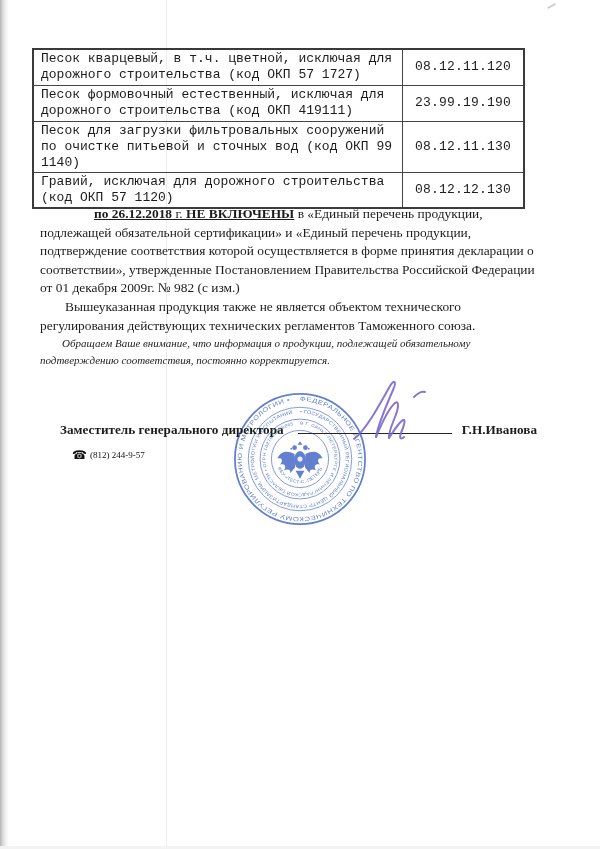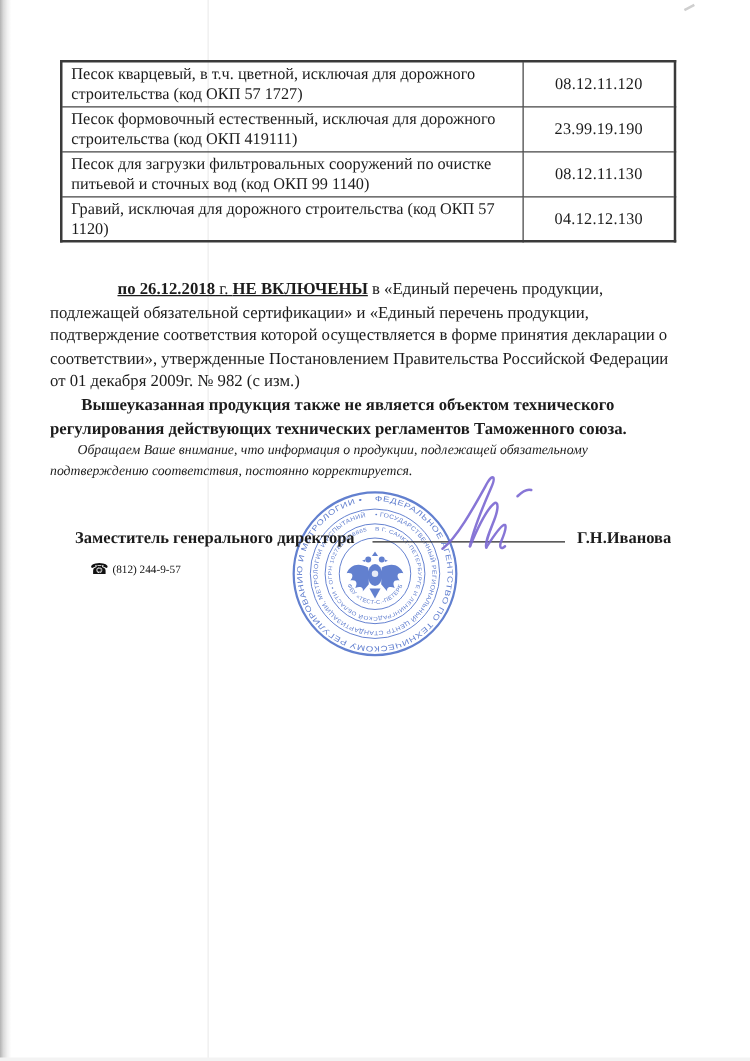--- a/index.html
+++ b/index.html
@@ -12,38 +12,38 @@
   .scan-left {
     position:absolute; left:0; top:0; width:9px; height:100%;
     background:linear-gradient(to right,#b3b3b3 0,#d9d9d9 30%,#f1f1f1 65%,#ffffff 100%);
   }
   .scan-vline { position:absolute; left:166px; top:0; width:1px; height:100%; background:rgba(185,185,185,0.28); }
   .scan-bottom { position:absolute; left:0; bottom:0; width:100%; height:3px; background:#f3f3f3; }
   .scan-mark-tr { position:absolute; left:547px; top:5px; width:9px; height:2px; background:#cfcfcf; transform:rotate(-28deg); }
 
   
   table.doc-table {
-    position:absolute; left:48px; top:48px; width:493px;
-    border-collapse:collapse; border:2px solid #3a3a3a;
+    position:absolute; left:32px; top:48px; width:493px;
+    border-collapse:collapse; border:2px solid #3a3a3a;font-family:Liberation Mono, monospace;
   }
   table.doc-table td {
     border:1px solid #454545; font-size:13px; line-height:16px;
     padding:1px 7px; vertical-align:middle;
   }
   td.code { width:106px; text-align:center; font-size:13.5px; letter-spacing:0.2px; }
   tr.tall { height:36px; }
   tr.short { height:21px; }
 
   
-  .text-block { position:absolute; left:40px; top:222px; width:507px; font-size:13.4px; line-height:18.6px; }
+  .text-block { position:absolute; left:40px; top:205px; width:507px; font-size:13.4px; line-height:18.6px; }
   .text-block p { margin:0; }
   .p-main { text-indent:54px; }
   .b { font-weight:bold; }
   .u { text-decoration:underline; }
-  .p-bold { font-weight:bold; text-indent:25px; }
+  .p-bold { font-weight:normal; text-indent:25px; }
   .p-italic { font-style:italic; text-indent:22px; font-size:11px; line-height:16.8px; margin-top:1px; }
   .p-small { font-size:10.4px; line-height:13.6px; margin-top:2px; }
 
   
   .sig-row { position:absolute; left:60px; top:422px; width:477px; display:flex; align-items:flex-end; z-index:3; }
   .sig-position, .sig-name { font-weight:bold; font-size:13.2px; white-space:nowrap; }
   .sig-line { flex:1; height:0; border-bottom:1.6px solid #262626; margin:0 10px 4px 14px; }
 
   
   .phone-row { position:absolute; left:72px; top:449px; display:flex; align-items:center; gap:3px; font-size:9px; color:#111; z-index:3; }
@@ -72,21 +72,21 @@
       <tr class="tall">
         <td>Песок формовочный естественный, исключая для дорожного строительства (код ОКП 419111)</td>
         <td class="code">23.99.19.190</td>
       </tr>
       <tr class="tall">
         <td>Песок для загрузки фильтровальных сооружений по очистке питьевой и сточных вод (код ОКП 99 1140)</td>
         <td class="code">08.12.11.130</td>
       </tr>
       <tr class="short">
         <td>Гравий, исключая для дорожного строительства (код ОКП 57 1120)</td>
-        <td class="code">04.12.12.130</td>
+        <td class="code">08.12.12.130</td>
       </tr>
     </tbody>
   </table>
 
   <div class="text-block">
     <p class="p-main"><span class="b u">по 26.12.2018</span><span class="u"> г. </span><span class="b u">НЕ ВКЛЮЧЕНЫ</span><span> в  «Единый перечень продукции,  подлежащей обязательной сертификации» и «Единый перечень продукции, подтверждение соответствия которой осуществляется в форме принятия декларации о соответствии», утвержденные Постановлением Правительства Российской Федерации от 01 декабря 2009г. № 982 (с изм.)</span></p>
     <p class="p-bold">Вышеуказанная продукция также не является объектом технического регулирования действующих технических регламентов Таможенного союза.</p>
     <p class="p-italic">Обращаем Ваше внимание, что информация о продукции, подлежащей обязательному подтверждению соответствия, постоянно корректируется.</p>
   </div>
 

